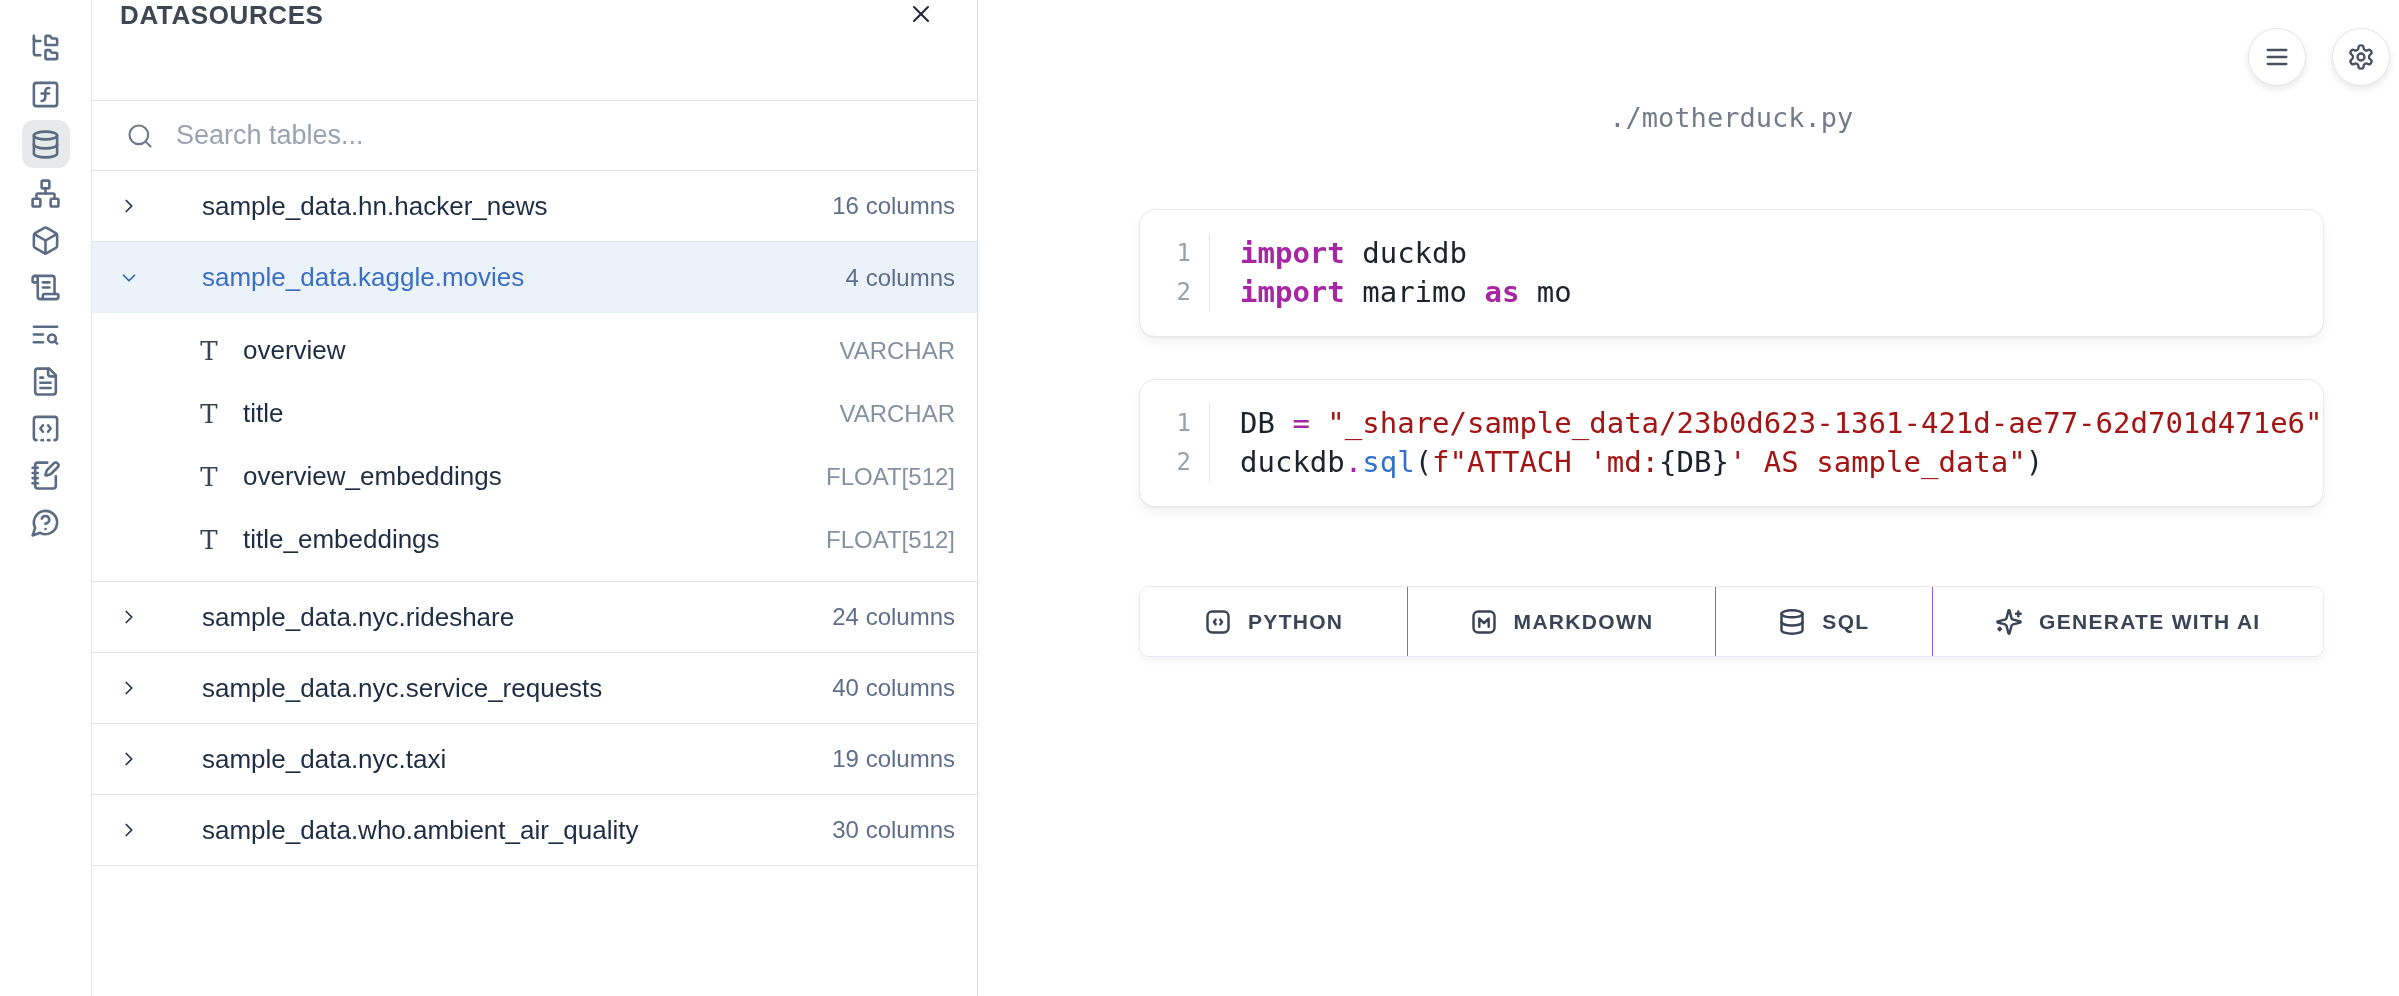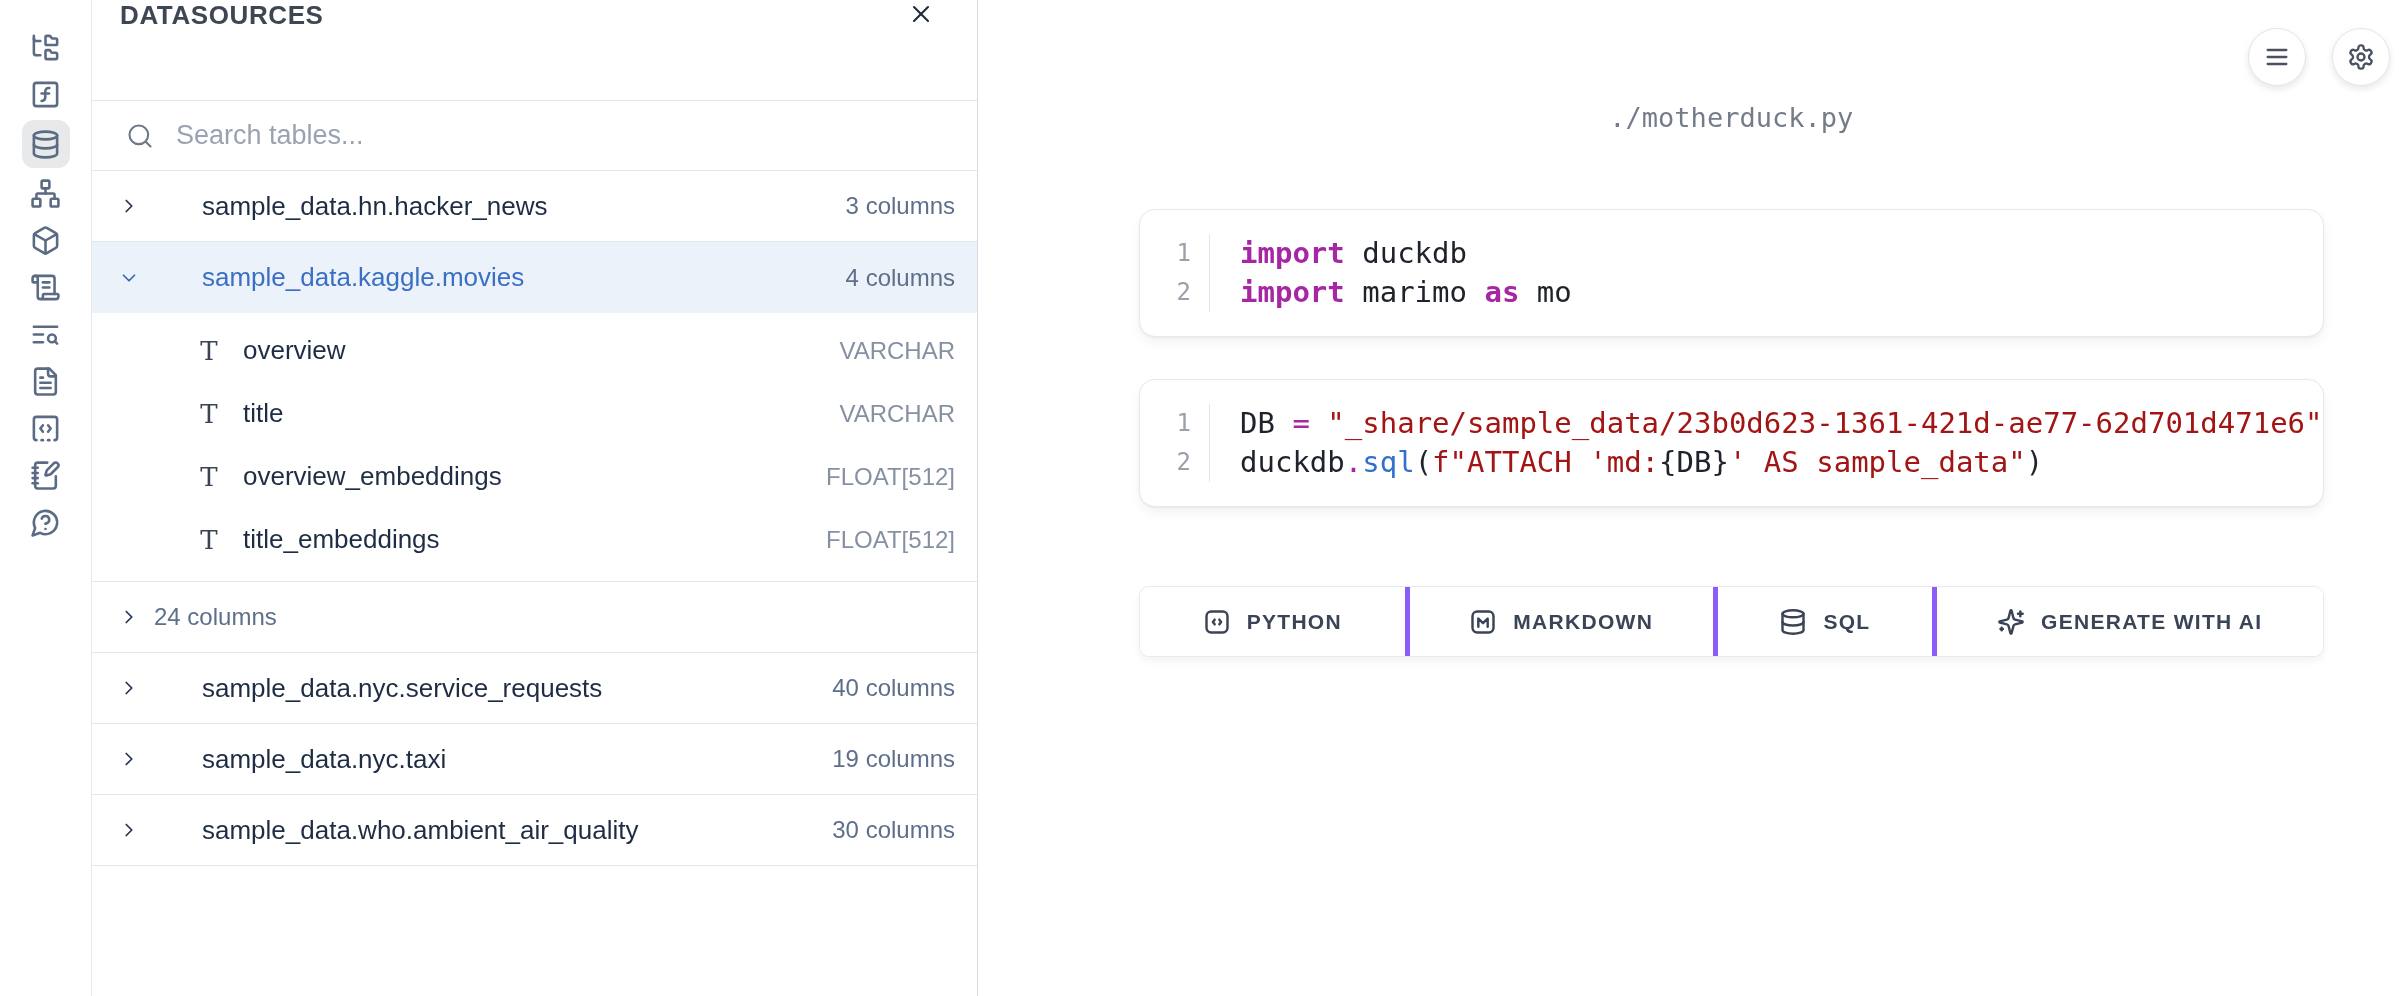--- a/index.html
+++ b/index.html
@@ -73,21 +73,21 @@
   .tok-op { color:#A626A4; }
   .tok-str { color:#A31515; }
   .tok-fn { color:#3370CC; }
   .tok-pl { color:#1E222A; }
 
   .add-row { margin-top:79px; height:71px; display:flex; background:#fff; border:1px solid #E6EAF1;
     border-radius:10px; box-shadow:0 4px 8px rgba(16,24,40,.05); overflow:hidden; }
   .add-btn { display:flex; align-items:center; justify-content:center; gap:16px; color:#3B4456;
     font-size:21px; font-weight:700; letter-spacing:1.3px; cursor:pointer; background:#fff; border:none;
     font-family:"Liberation Sans", sans-serif; }
-  .add-btn + .add-btn { border-left:5px solid #8b5cf6; }
+  .add-btn + .add-btn { border-left:1px solid #8b5cf6; }
   .add-btn svg { width:28px; height:28px; stroke-width:2.1; }
   .g-python { flex:267 0 0; } .g-markdown { flex:306 0 0; } .g-sql { flex:216 0 0; } .g-ai { flex:389 0 0; }
 </style>
 </head>
 <body>
 
 <div class="app">
 
   <aside class="rail">
     <div class="rail-slot">
@@ -202,21 +202,21 @@
 
     <div class="table-list">
 
       <div class="table-row">
         <span class="chev">
           <svg class="icon" viewBox="0 0 24 24">
               <path d="m9 18 6-6-6-6"></path>
             </svg>
           </span>
         <span class="t-name">sample_data.hn.hacker_news</span>
-        <span class="t-cols">3 columns</span>
+        <span class="t-cols">16 columns</span>
       </div>
 
       <div class="table-row selected">
         <span class="chev">
           <svg class="icon" viewBox="0 0 24 24">
               <path d="m6 9 6 6 6-6"></path>
             </svg>
           </span>
         <span class="t-name">sample_data.kaggle.movies</span>
         <span class="t-cols">4 columns</span>
@@ -244,20 +244,21 @@
           <span class="c-type">FLOAT[512]</span>
         </div>
       </div>
 
       <div class="table-row">
         <span class="chev">
           <svg class="icon" viewBox="0 0 24 24">
               <path d="m9 18 6-6-6-6"></path>
             </svg>
           </span>
+        <span class="t-name">sample_data.nyc.rideshare</span>
         <span class="t-cols">24 columns</span>
       </div>
 
       <div class="table-row">
         <span class="chev">
           <svg class="icon" viewBox="0 0 24 24">
               <path d="m9 18 6-6-6-6"></path>
             </svg>
           </span>
         <span class="t-name">sample_data.nyc.service_requests</span>

